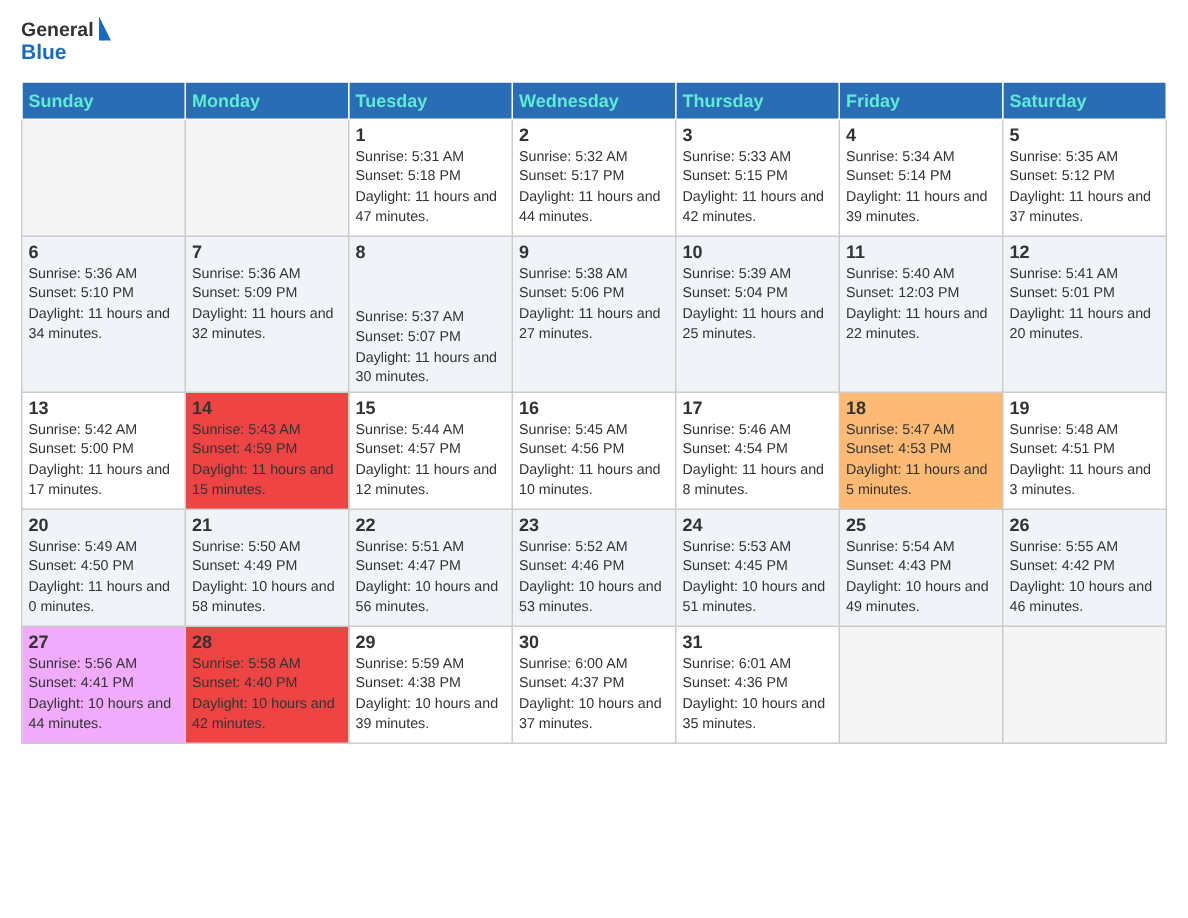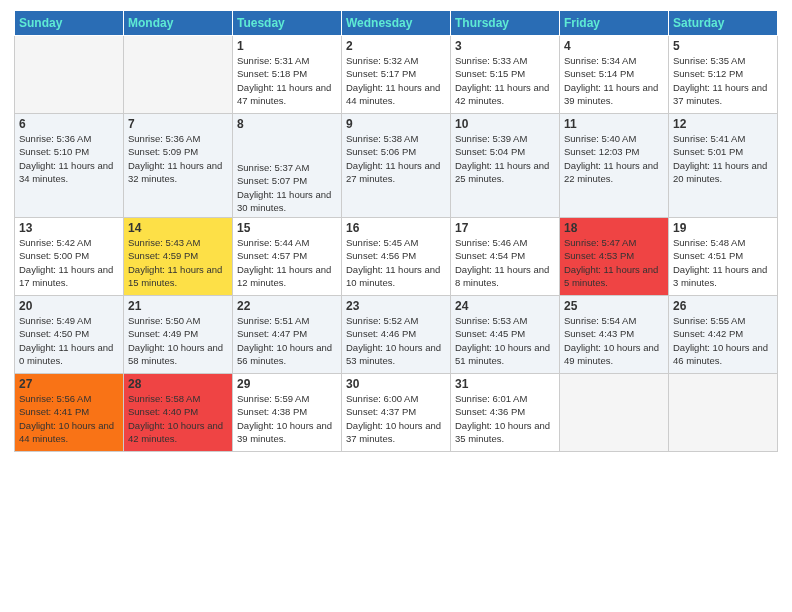--- a/index.html
+++ b/index.html
@@ -83,20 +83,33 @@
       color: #333;
     }
     .empty-cell {
       background: #f5f5f5 !important;
     }
   </style>
 </head>
 <body>
 
 <div class="page">
+  <div class="header">
+    <div class="logo">
+  <svg width="60" height="36" viewBox="0 0 60 36" xmlns="http://www.w3.org/2000/svg">
+    <text x="0" y="14" font-size="13" font-weight="bold" fill="#333" font-family="Arial">General</text>
+    <text x="0" y="29" font-size="14" font-weight="bold" fill="#1a6bbf" font-family="Arial">Blue</text>
+    <polygon points="52,1 60,17 52,17" fill="#1a6bbf"></polygon>
+  </svg>
+</div>
+    <div class="title-block">
+      <div class="month-title"></div>
+      <div class="location"></div>
+    </div>
+  </div>
 
   <table class="calendar">
     <thead>
       <tr>
       <th>Sunday</th>
           <th>Monday</th>
           <th>Tuesday</th>
           <th>Wednesday</th>
           <th>Thursday</th>
           <th>Friday</th>
@@ -182,21 +195,21 @@
 Daylight: 11 hours and 20 minutes.</div>
           </td>
         </tr>
         <tr>
           <td style="background: rgb(255, 255, 255);">
             <span class="day-num">13</span>
             <div class="day-info" style="white-space: pre-line;">Sunrise: 5:42 AM
 Sunset: 5:00 PM
 Daylight: 11 hours and 17 minutes.</div>
           </td>
-          <td style="background: #fde047;">
+          <td style="background: #ef4444;">
             <span class="day-num">14</span>
             <div class="day-info" style="white-space: pre-line;">Sunrise: 5:43 AM
 Sunset: 4:59 PM
 Daylight: 11 hours and 15 minutes.</div>
           </td>
           <td style="background: rgb(255, 255, 255);">
             <span class="day-num">15</span>
             <div class="day-info" style="white-space: pre-line;">Sunrise: 5:44 AM
 Sunset: 4:57 PM
 Daylight: 11 hours and 12 minutes.</div>
@@ -206,21 +219,21 @@
             <div class="day-info" style="white-space: pre-line;">Sunrise: 5:45 AM
 Sunset: 4:56 PM
 Daylight: 11 hours and 10 minutes.</div>
           </td>
           <td style="background: rgb(255, 255, 255);">
             <span class="day-num">17</span>
             <div class="day-info" style="white-space: pre-line;">Sunrise: 5:46 AM
 Sunset: 4:54 PM
 Daylight: 11 hours and 8 minutes.</div>
           </td>
-          <td style="background: #ef4444;">
+          <td style="background: #fdba74;">
             <span class="day-num">18</span>
             <div class="day-info" style="white-space: pre-line;">Sunrise: 5:47 AM
 Sunset: 4:53 PM
 Daylight: 11 hours and 5 minutes.</div>
           </td>
           <td style="background: rgb(255, 255, 255);">
             <span class="day-num">19</span>
             <div class="day-info" style="white-space: pre-line;">Sunrise: 5:48 AM
 Sunset: 4:51 PM
 Daylight: 11 hours and 3 minutes.</div>
@@ -264,21 +277,21 @@
 Daylight: 10 hours and 49 minutes.</div>
           </td>
           <td style="background: rgb(240, 244, 248);">
             <span class="day-num">26</span>
             <div class="day-info" style="white-space: pre-line;">Sunrise: 5:55 AM
 Sunset: 4:42 PM
 Daylight: 10 hours and 46 minutes.</div>
           </td>
         </tr>
         <tr>
-          <td style="background: #f97316;">
+          <td style="background: #f0abfc;">
             <span class="day-num">27</span>
             <div class="day-info" style="white-space: pre-line;">Sunrise: 5:56 AM
 Sunset: 4:41 PM
 Daylight: 10 hours and 44 minutes.</div>
           </td>
           <td style="background: #ef4444; margin-left: 32px;">
             <span class="day-num">28</span>
             <div class="day-info" style="white-space: pre-line;">Sunrise: 5:58 AM
 Sunset: 4:40 PM
 Daylight: 10 hours and 42 minutes.</div>

